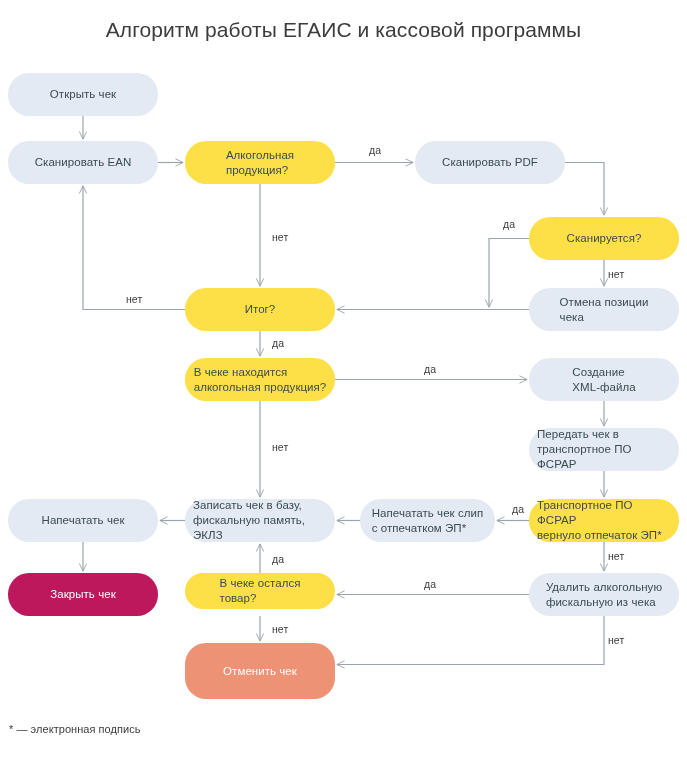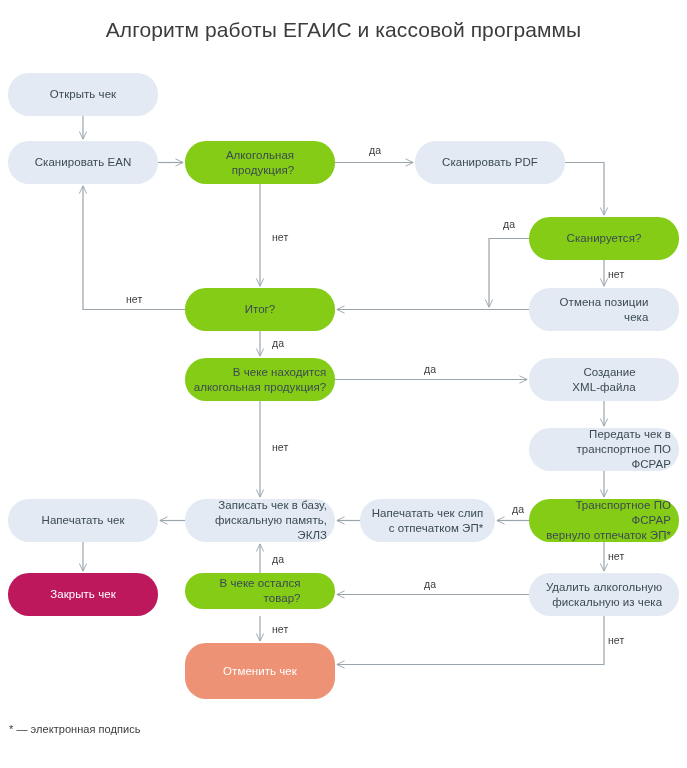--- a/index.html
+++ b/index.html
@@ -28,30 +28,30 @@
     color: #3c3c3c;
     letter-spacing: 0.1px;
     font-weight: 400;
   }
   .node {
     position: absolute;
     box-sizing: border-box;
     display: flex;
     align-items: center;
     justify-content: center;
-    text-align: right;
+    text-align: left;
     border-radius: 21px;
     font-size: 11.5px;
     line-height: 15px;
     color: #3b4a52;
     padding: 2px 8px;
     letter-spacing: 0.05px;
   }
   .node.action { background: #e3eaf3; }
-  .node.decision { background: #84cc16; }
+  .node.decision { background: #fde047; }
   .node.terminal-green { background: #be185d; color: #ffffff; }
   .node.terminal-orange { background: #ed9274; color: #ffffff; }
   .edge-label {
     position: absolute;
     font-size: 10.5px;
     color: #3b3b3b;
     white-space: nowrap;
     letter-spacing: 0.05px;
   }
   #footnote {

